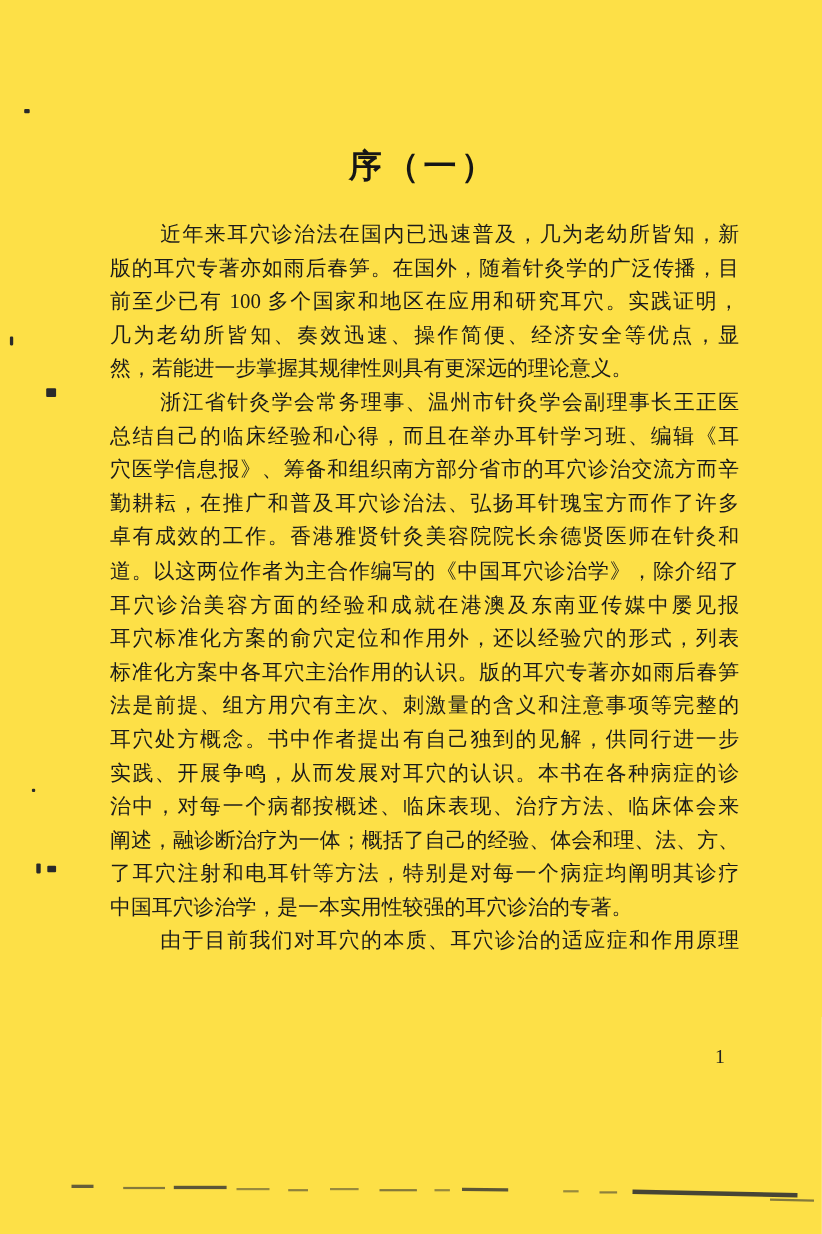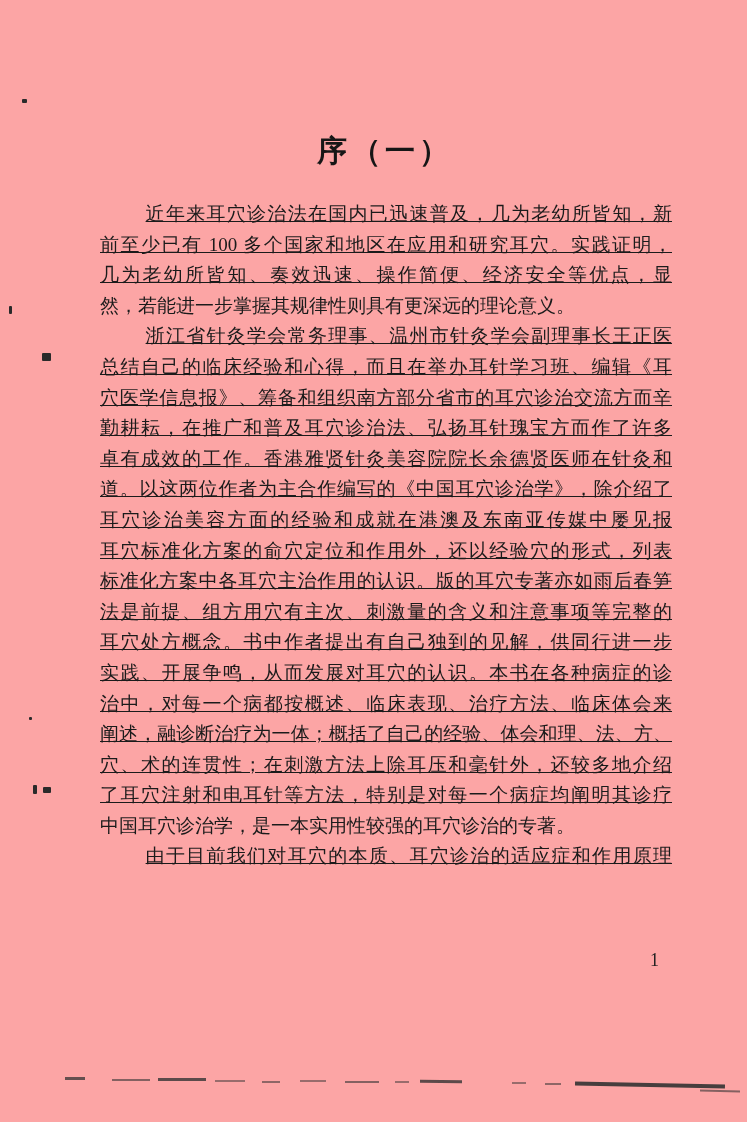--- a/index.html
+++ b/index.html
@@ -30,60 +30,59 @@
   .text-line{
     height:30.6px;
     line-height:30.6px;
     white-space:nowrap;
     color:#1b1b1b;
   }
   .text-line.fill{
     white-space:normal;
     text-align:justify;
     text-align-last:justify;
-    text-decoration:underline;
   }
   .text-line.indent{ text-indent:2.4em; }
   .page-number{
     position:absolute;
     left:650px;top:950px;
     font-size:18px;
     color:#222;
   }
   .speck{ position:absolute; background:#2a2a2a; border-radius:1px; }
   .noise-strip{ position:absolute; left:0; top:0; width:747px; height:1122px; pointer-events:none; }
   .noise-seg{ position:absolute; background:#333; }
 </style>
 </head>
 <body>
 
-<div class="page" style="background: #fca5a5; color: rgb(27, 27, 27);">
+<div class="page" style="background: #fde047; color: rgb(27, 27, 27);">
 
   <div class="doc-title">序（一）</div>
 
   <div class="body-text" id="body-text">
       <div class="text-line fill indent">近年来耳穴诊治法在国内已迅速普及，几为老幼所皆知，新</div>
+      <div class="text-line fill">版的耳穴专著亦如雨后春笋。在国外，随着针灸学的广泛传播，目</div>
       <div class="text-line fill">前至少已有 100 多个国家和地区在应用和研究耳穴。实践证明，</div>
       <div class="text-line fill">几为老幼所皆知、奏效迅速、操作简便、经济安全等优点，显</div>
       <div class="text-line">然，若能进一步掌握其规律性则具有更深远的理论意义。</div>
       <div class="text-line fill indent">浙江省针灸学会常务理事、温州市针灸学会副理事长王正医</div>
       <div class="text-line fill">总结自己的临床经验和心得，而且在举办耳针学习班、编辑《耳</div>
       <div class="text-line fill">穴医学信息报》、筹备和组织南方部分省市的耳穴诊治交流方而辛</div>
       <div class="text-line fill">勤耕耘，在推广和普及耳穴诊治法、弘扬耳针瑰宝方而作了许多</div>
       <div class="text-line fill">卓有成效的工作。香港雅贤针灸美容院院长余德贤医师在针灸和</div>
       <div class="text-line fill">道。以这两位作者为主合作编写的《中国耳穴诊治学》，除介绍了</div>
       <div class="text-line fill">耳穴诊治美容方面的经验和成就在港澳及东南亚传媒中屡见报</div>
       <div class="text-line fill">耳穴标准化方案的俞穴定位和作用外，还以经验穴的形式，列表</div>
       <div class="text-line fill">标准化方案中各耳穴主治作用的认识。版的耳穴专著亦如雨后春笋</div>
       <div class="text-line fill">法是前提、组方用穴有主次、刺激量的含义和注意事项等完整的</div>
       <div class="text-line fill">耳穴处方概念。书中作者提出有自己独到的见解，供同行进一步</div>
       <div class="text-line fill">实践、开展争鸣，从而发展对耳穴的认识。本书在各种病症的诊</div>
       <div class="text-line fill">治中，对每一个病都按概述、临床表现、治疗方法、临床体会来</div>
       <div class="text-line fill">阐述，融诊断治疗为一体；概括了自己的经验、体会和理、法、方、</div>
-      <div class="text-line fill">穴、术的连贯性；在刺激方法上除耳压和毫针外，还较多地介绍</div>
       <div class="text-line fill">了耳穴注射和电耳针等方法，特别是对每一个病症均阐明其诊疗</div>
       <div class="text-line">中国耳穴诊治学，是一本实用性较强的耳穴诊治的专著。</div>
       <div class="text-line fill indent">由于目前我们对耳穴的本质、耳穴诊治的适应症和作用原理</div>
     </div>
 
   <div class="page-number">1</div>
 
   <div class="noise-strip" id="noise-strip">
       <div class="speck" style="left: 22px; top: 99px; width: 5px; height: 4px;"></div>
       <div class="speck" style="left: 9px; top: 306px; width: 3px; height: 8px;"></div>

